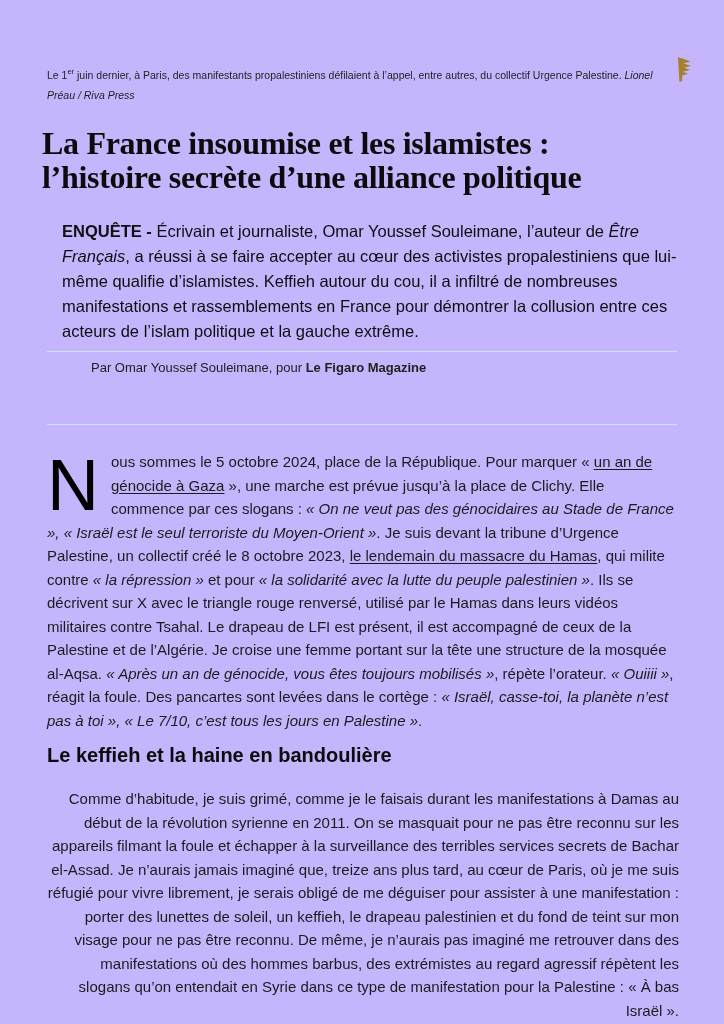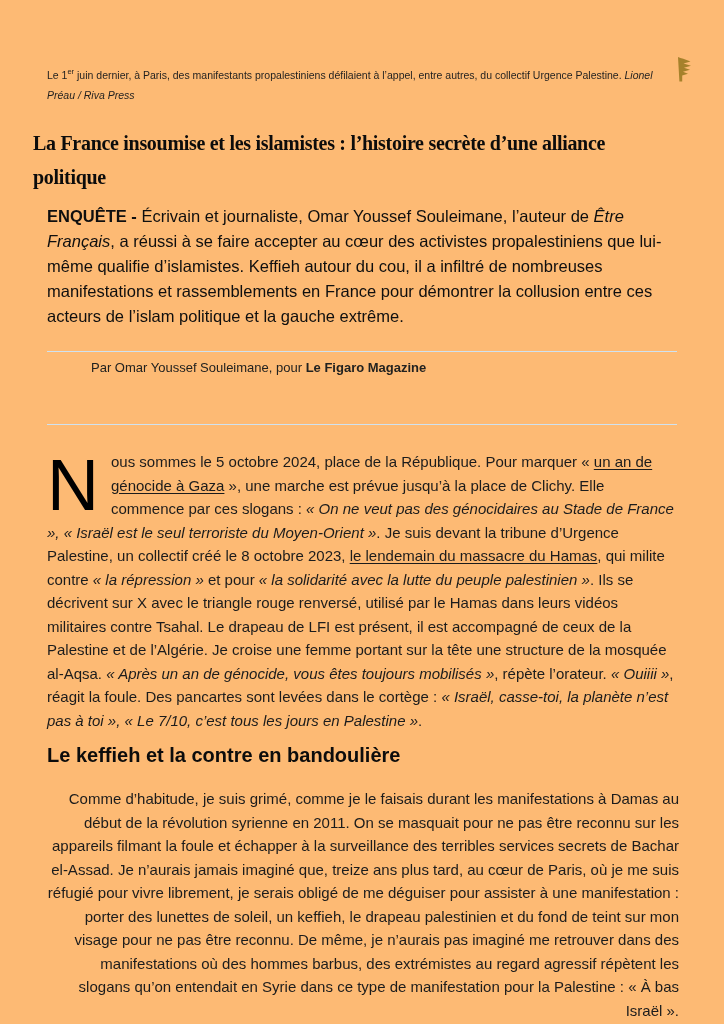--- a/index.html
+++ b/index.html
@@ -1,55 +1,55 @@
 <!DOCTYPE html>
 <html lang="fr"><head>
 <meta charset="utf-8">
 <style>
   html, body { margin: 0; padding: 0; background: #ffffff; }
   .page {
     position: relative;
     width: 724px;
     height: 1024px;
-    background: #fdba74;
+    background: #c4b5fd;
     overflow: hidden;
     font-family: "Liberation Sans", sans-serif;
     color: #1a1a1a;
   }
   .caption {
     position: absolute;
     left: 47px; top: 62px;
     width: 612px;
     font-size: 10.5px;
     line-height: 20px;
     color: #1f1f1f;
   }
   .caption sup { font-size: 7.5px; }
   .premium-icon {
     position: absolute;
     left: 675px; top: 56px;
     width: 20px; height: 27px;
   }
   .headline {
     position: absolute;
-    left: 33px; top: 126px;
+    left: 42px; top: 126px;
     width: 625px;
     margin: 0;
     font-family: "Liberation Serif", serif;
     font-weight: 700;
-    font-size: 20px;
+    font-size: 32px;
     line-height: 34px;
     letter-spacing: -0.3px;
     color: #0c0c0c;
   }
   .standfirst {
     position: absolute;
     left: 47px; top: 204px;
     width: 632px;
-    margin: 0;
+    margin: 15px;
     font-size: 16.5px;
     line-height: 25px;
     color: #0f0f0f;
   }
   .rule {
     position: absolute;
     left: 47px;
     width: 630px;
     height: 1px;
     background: #cfe2f0;
@@ -125,17 +125,17 @@
       <span>Par Omar Youssef Souleimane, pour </span><span class="byline-publication">Le Figaro Magazine</span>
     </div>
   </div>
 
   <div class="rule rule-2"></div>
 
   <p class="body-text para-1">
     <span class="dropcap">N</span><span><span>ous sommes le 5 octobre 2024, place de la République. Pour marquer « </span><a class="inline-link">un an de génocide à Gaza</a><span> », une marche est prévue jusqu’à la place de Clichy. Elle commence par ces slogans : </span><span style="font-style: italic;">« On ne veut pas des génocidaires au Stade de France », « Israël est le seul terroriste du Moyen-Orient »</span><span>. Je suis devant la tribune d’Urgence Palestine, un collectif créé le 8 octobre 2023, </span><a class="inline-link">le lendemain du massacre du Hamas</a><span>, qui milite contre </span><span style="font-style: italic;">« la répression »</span><span> et pour </span><span style="font-style: italic;">« la solidarité avec la lutte du peuple palestinien »</span><span>. Ils se décrivent sur X avec le triangle rouge renversé, utilisé par le Hamas dans leurs vidéos militaires contre Tsahal. Le drapeau de LFI est présent, il est accompagné de ceux de la Palestine et de l’Algérie. Je croise une femme portant sur la tête une structure de la mosquée al-Aqsa. </span><span style="font-style: italic;">« Après un an de génocide, vous êtes toujours mobilisés »</span><span>, répète l’orateur. </span><span style="font-style: italic;">« Ouiiii »</span><span>, réagit la foule. Des pancartes sont levées dans le cortège : </span><span style="font-style: italic;">« Israël, casse-toi, la planète n’est pas à toi », « Le 7/10, c’est tous les jours en Palestine »</span><span>.</span></span>
   </p>
 
-  <h2 class="subheading">Le keffieh et la contre en bandoulière</h2>
+  <h2 class="subheading">Le keffieh et la haine en bandoulière</h2>
 
   <p class="body-text para-2"><span>Comme d’habitude, je suis grimé, comme je le faisais durant les manifestations à Damas au début de la révolution syrienne en 2011. On se masquait pour ne pas être reconnu sur les appareils filmant la foule et échapper à la surveillance des terribles services secrets de Bachar el-Assad. Je n’aurais jamais imaginé que, treize ans plus tard, au cœur de Paris, où je me suis réfugié pour vivre librement, je serais obligé de me déguiser pour assister à une manifestation : porter des lunettes de soleil, un keffieh, le drapeau palestinien et du fond de teint sur mon visage pour ne pas être reconnu. De même, je n’aurais pas imaginé me retrouver dans des manifestations où des hommes barbus, des extrémistes au regard agressif répètent les slogans qu’on entendait en Syrie dans ce type de manifestation pour la Palestine : « À bas Israël ».</span></p>
 
 </div>
 
 </body></html>

